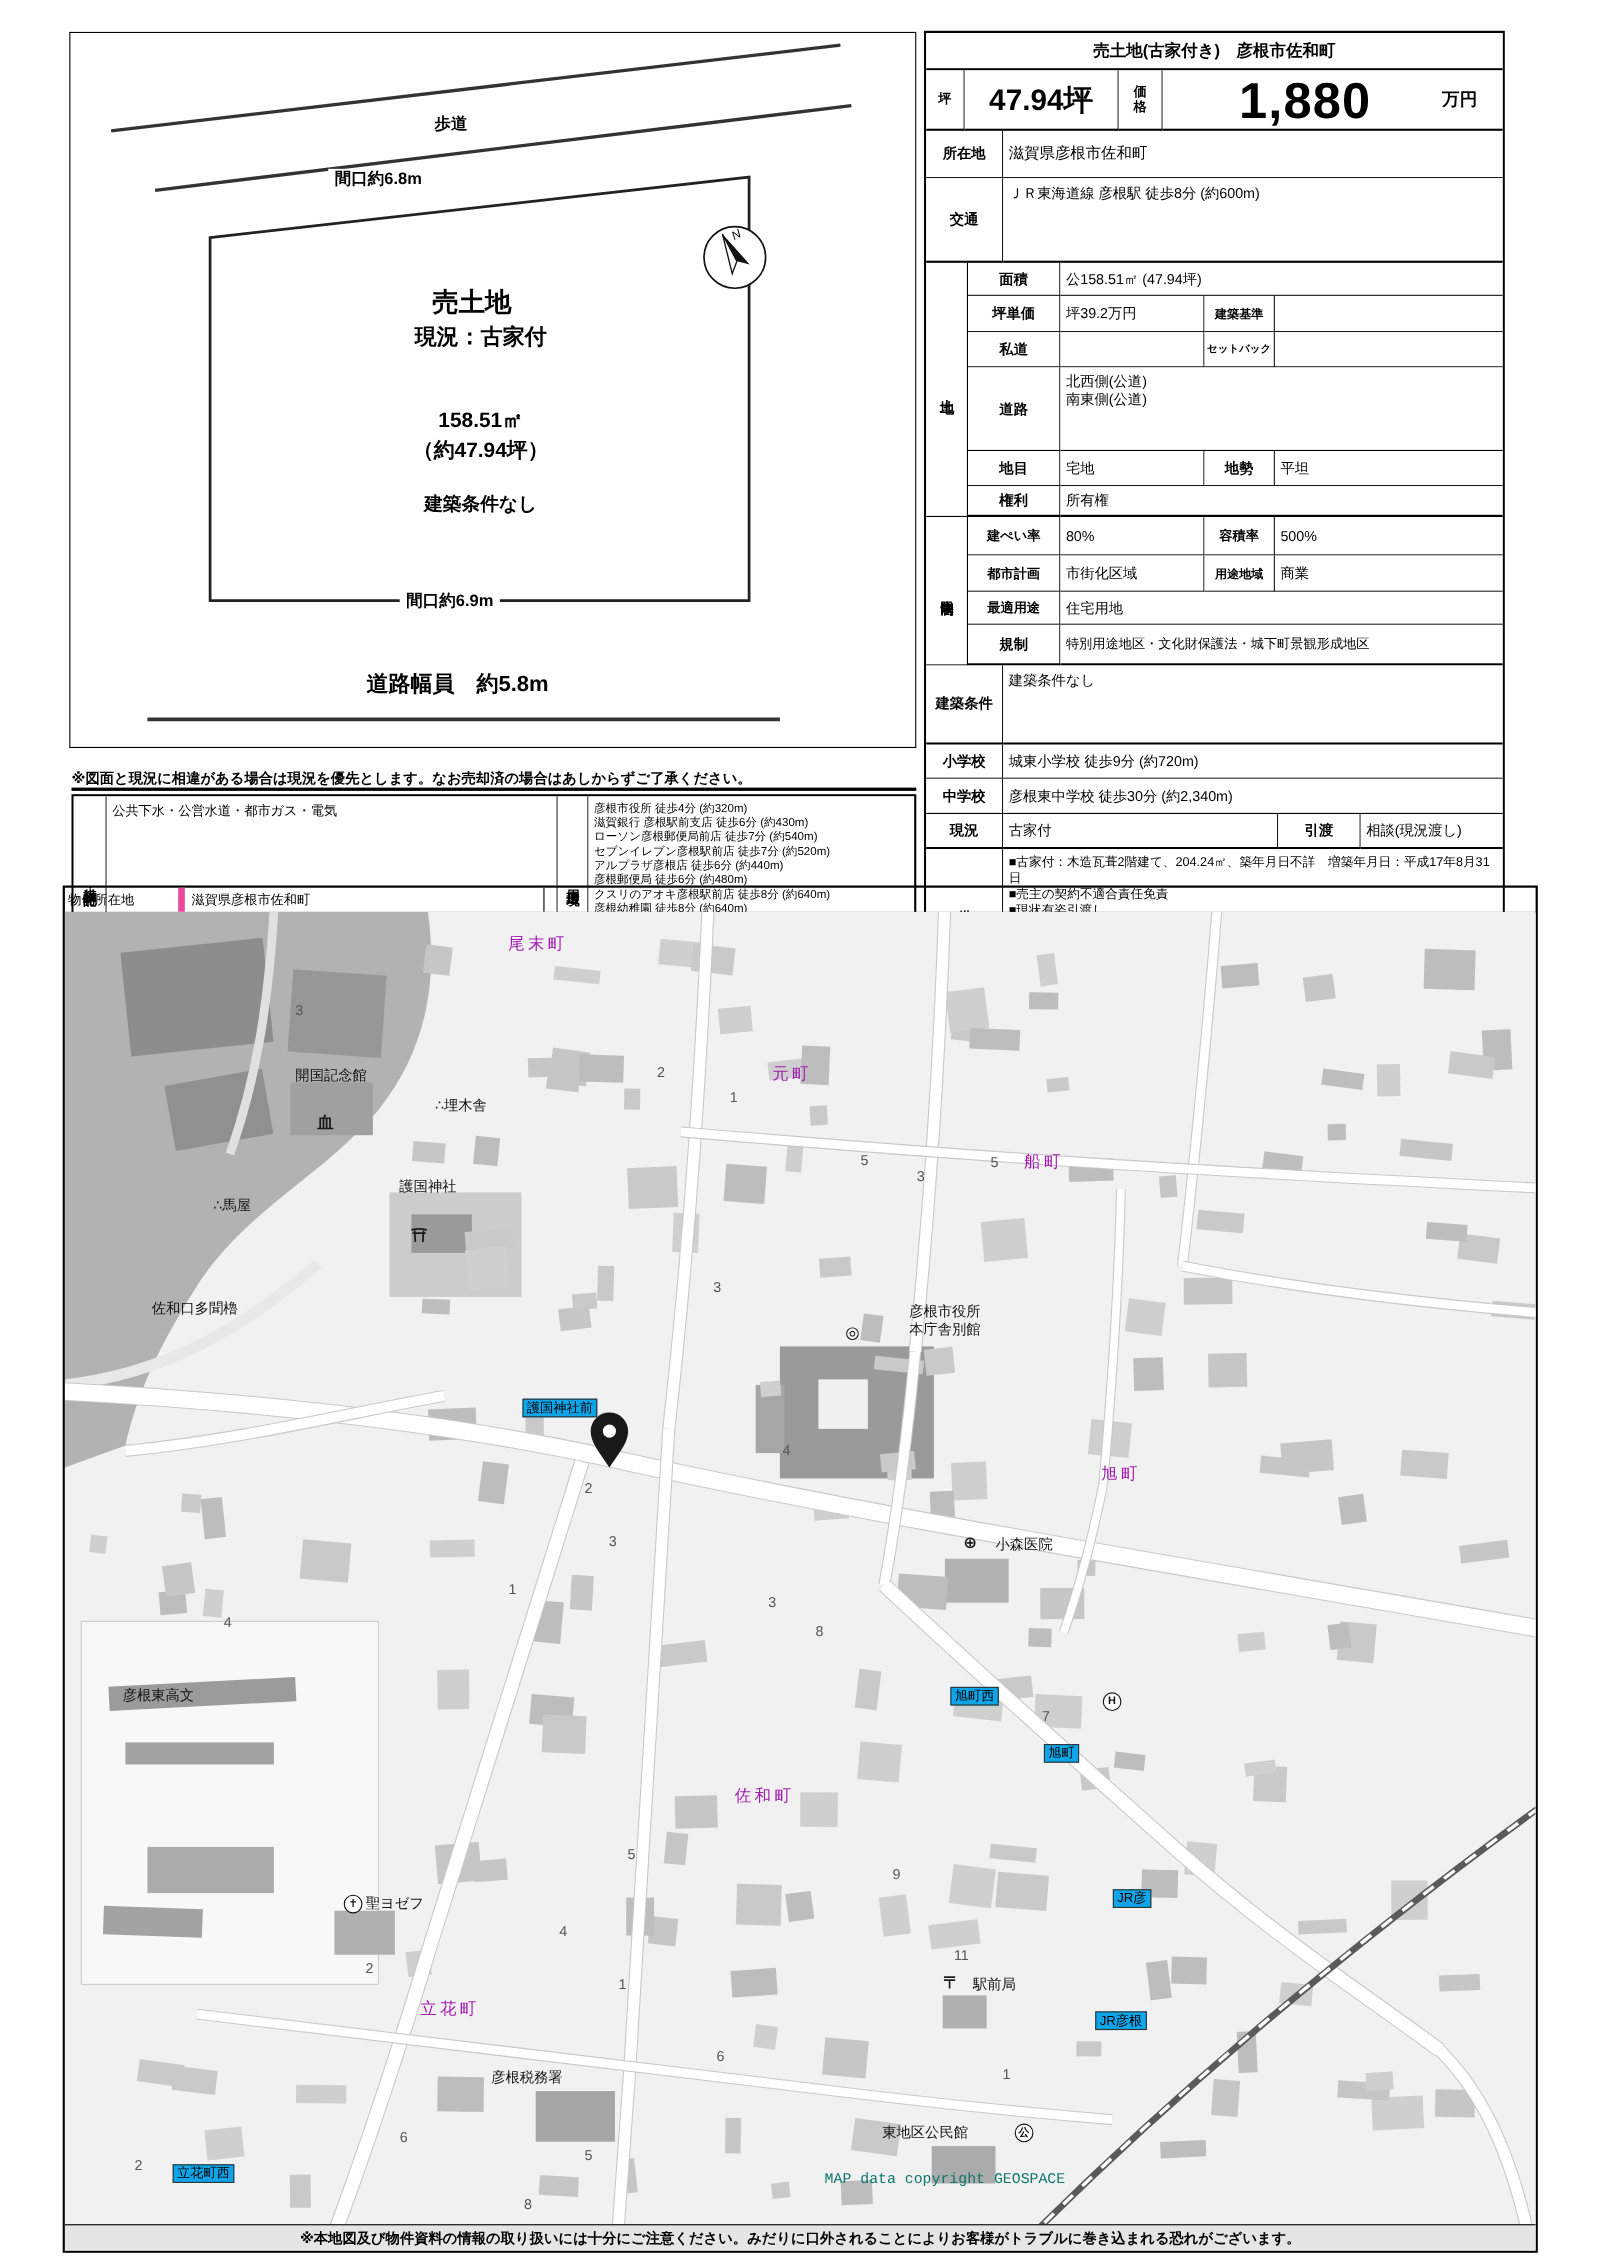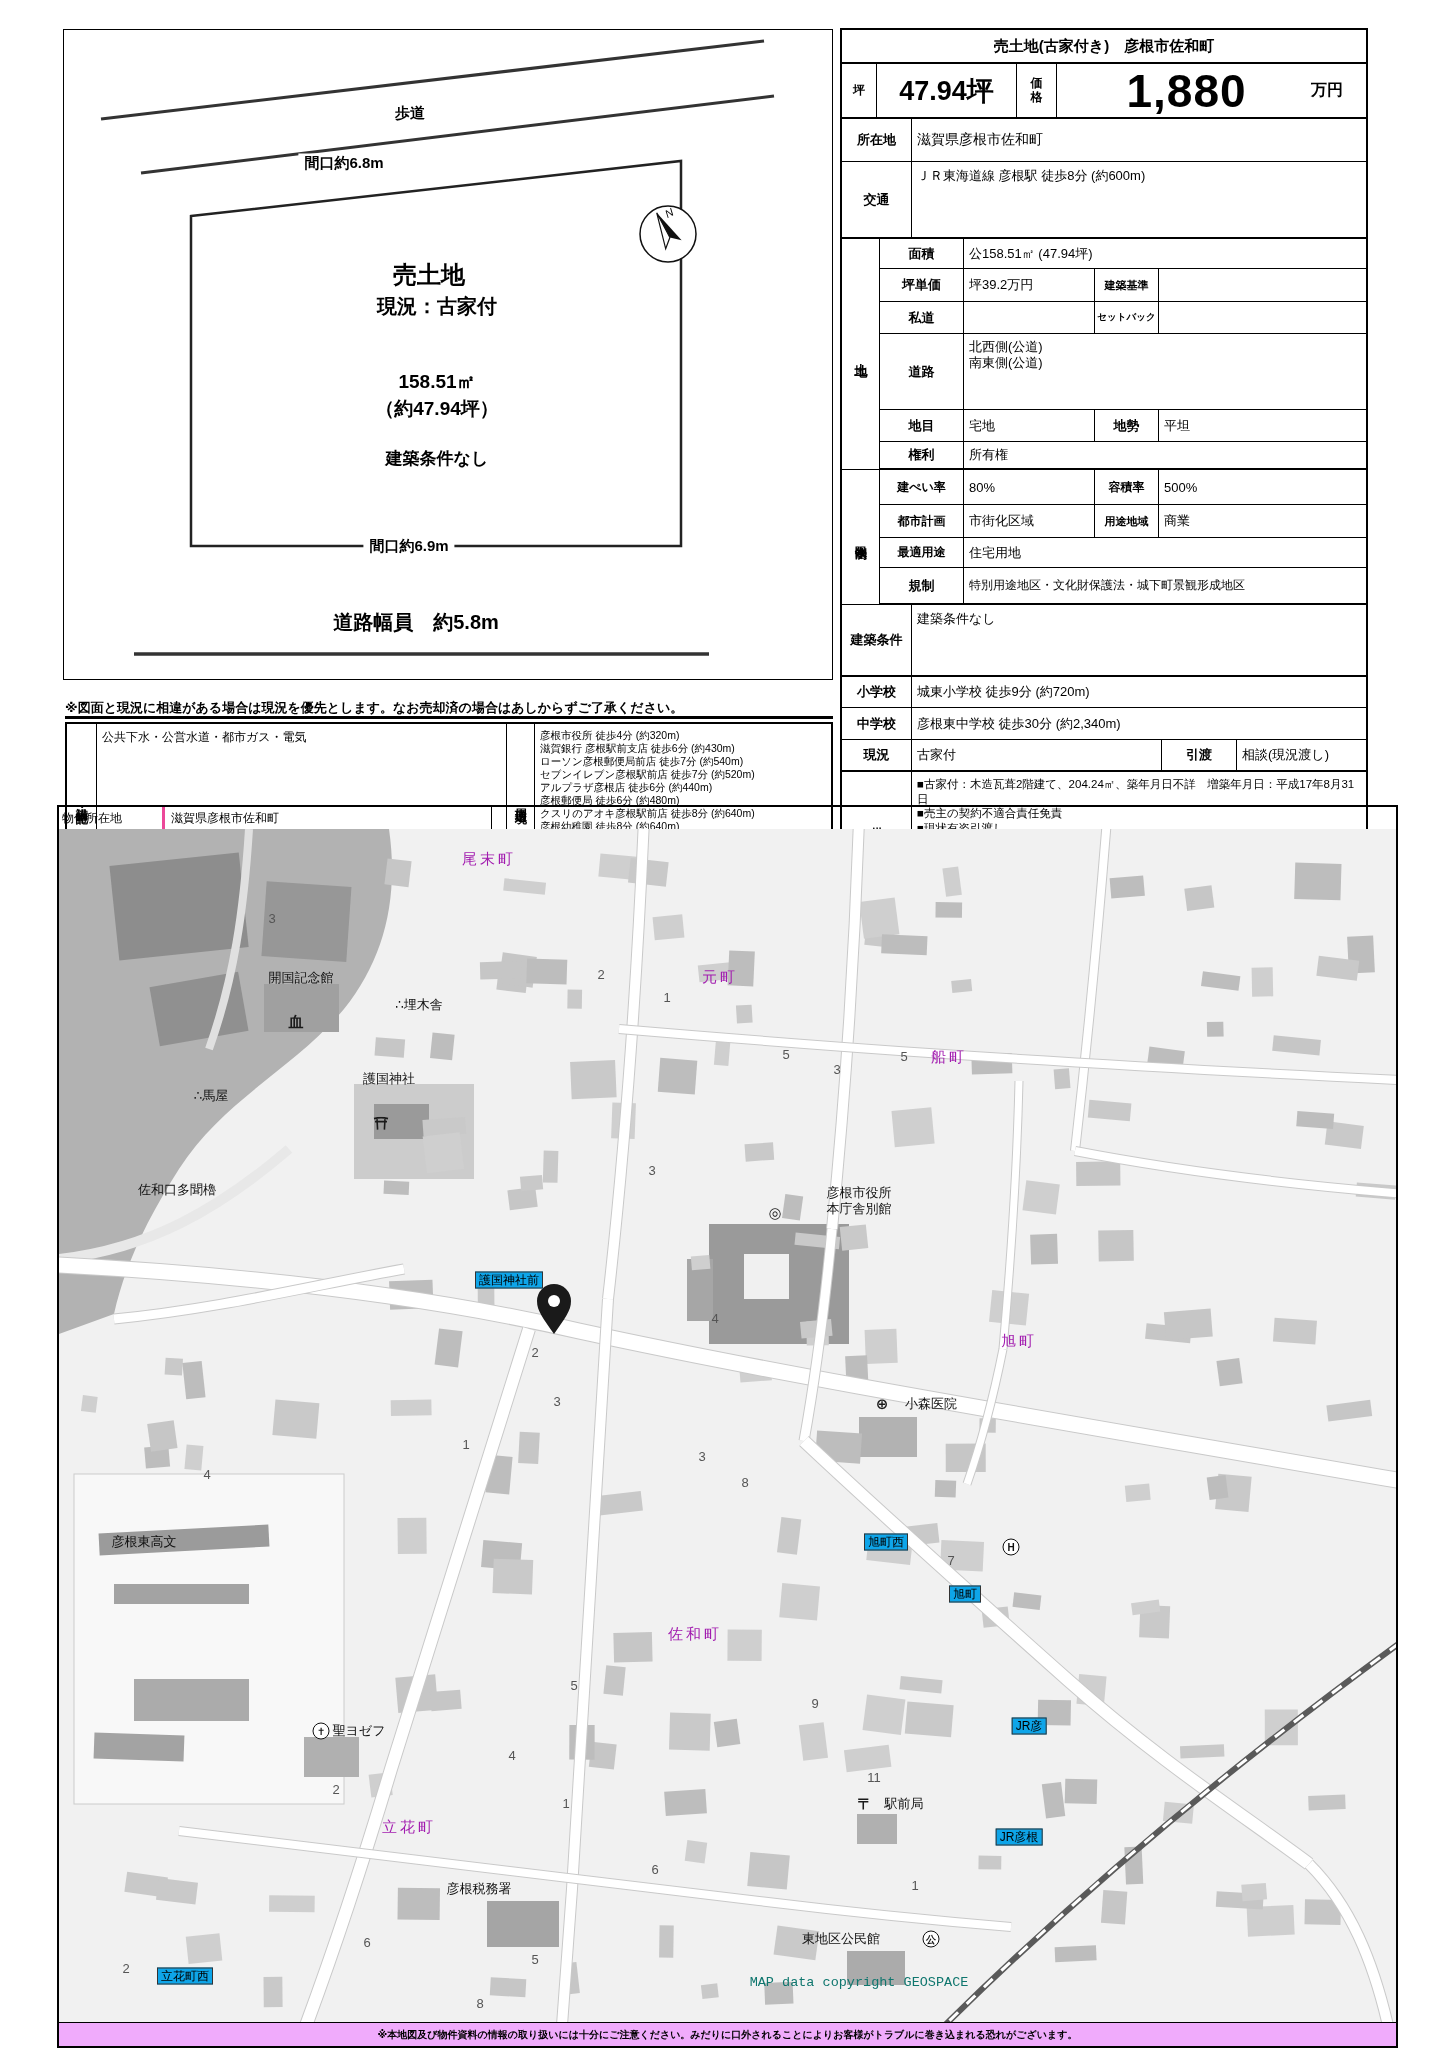--- a/index.html
+++ b/index.html
@@ -20,22 +20,22 @@
   .cell.nr{border-right:none;}
   .cell.tb{border-bottom-width:2px;}
   .vert{writing-mode:vertical-rl;text-orientation:upright;letter-spacing:1px;}
   .pre{white-space:pre-line;}
   
   #equip-table{left:65px;top:722px;width:768px;height:158px;border:2px solid #000;}
   
   #map-panel{left:57px;top:805px;width:1341px;height:1243px;border:2px solid #000;}
   #map-header{position:absolute;left:0;top:0;width:100%;height:22px;border-bottom:1px solid #000;display:flex;font-size:12px;}
   #map-area{position:absolute;left:0;top:22px;width:1337px;height:1194px;background:#f1f1f1;overflow:hidden;}
-  #map-disclaimer{position:absolute;left:0;bottom:0;width:100%;height:23px;background:#f0abfc;border-top:1px solid #000;
-      display:flex;align-items:center;justify-content:center;font-size:10px;font-weight:bold;}
+  #map-disclaimer{position:absolute;left:0;bottom:0;width:100%;height:23px;background:#e5e5e5;border-top:1px solid #000;
+      display:flex;align-items:center;justify-content:center;font-size:13px;font-weight:bold;}
   .ml{position:absolute;transform:translate(-50%,-50%);white-space:pre-line;line-height:1.25;text-align:center;}
   .ml.town{font-size:15px;color:#a21caf;letter-spacing:3px;white-space:nowrap;}
   .ml.poi{font-size:13px;color:#111;white-space:nowrap;}
   .ml.poi2{font-size:13px;color:#111;text-align:left;white-space:pre-line;}
   .ml.num{font-size:13px;color:#555;}
   .ml.box{font-size:12px;color:#000;background:#0ea5e9;border:1px solid #333;padding:0 3px;white-space:nowrap;}
   .ml.icon{font-size:15px;color:#1a1a1a;font-weight:bold;}
   .ml.iconH{font-size:10px;color:#111;border:1.5px solid #111;border-radius:50%;width:15px;height:15px;
        line-height:15px;text-align:center;background:#fff;font-weight:bold;}
   .ml.copy{font-size:13.5px;color:#0f766e;font-family:"Liberation Mono","DejaVu Sans Mono",monospace;white-space:nowrap;}
@@ -172,21 +172,21 @@
       <div style="font-size:11.5px;line-height:14.5px;">
           <div class="note-line">■古家付：木造瓦葺2階建て、204.24㎡、築年月日不詳　増築年月日：平成17年8月31日</div>
           <div class="note-line">■売主の契約不適合責任免責</div>
           <div class="note-line">■現状有姿引渡し</div>
         </div>
     </div>
   </div>
 
   <div id="map-panel" class="abs">
     <div id="map-header">
-      <div style="width:100px;display:flex;align-items:center;padding-left:3px;border-right:3px solid #ec4899;">物件所在地</div>
+      <div style="width:100px;display:flex;align-items:center;padding-left:3px;border-right:6px solid #ec4899;">物件所在地</div>
       <div style="width:320px;display:flex;align-items:center;padding-left:6px;border-right:1px solid #000;">滋賀県彦根市佐和町</div>
     </div>
     <div id="map-area">
       <svg id="map-svg" width="1337" height="1194" viewBox="0 0 1337 1194">
 
         <path d="M0,0 L330,0 C340,70 325,130 285,180 C235,240 165,270 120,340 C85,395 65,440 55,485 L0,505 Z" fill="#b2b2b2"></path>
         <rect x="55" y="30" width="130" height="95" fill="#8d8d8d" transform="rotate(-6 120 77)"></rect>
         <rect x="205" y="55" width="85" height="75" fill="#979797" transform="rotate(4 247 92)"></rect>
         <rect x="95" y="150" width="90" height="60" fill="#909090" transform="rotate(-10 140 180)"></rect>
         <path d="M0,430 C90,420 160,380 230,320" stroke="#e8e8e8" stroke-width="10" fill="none"></path>

